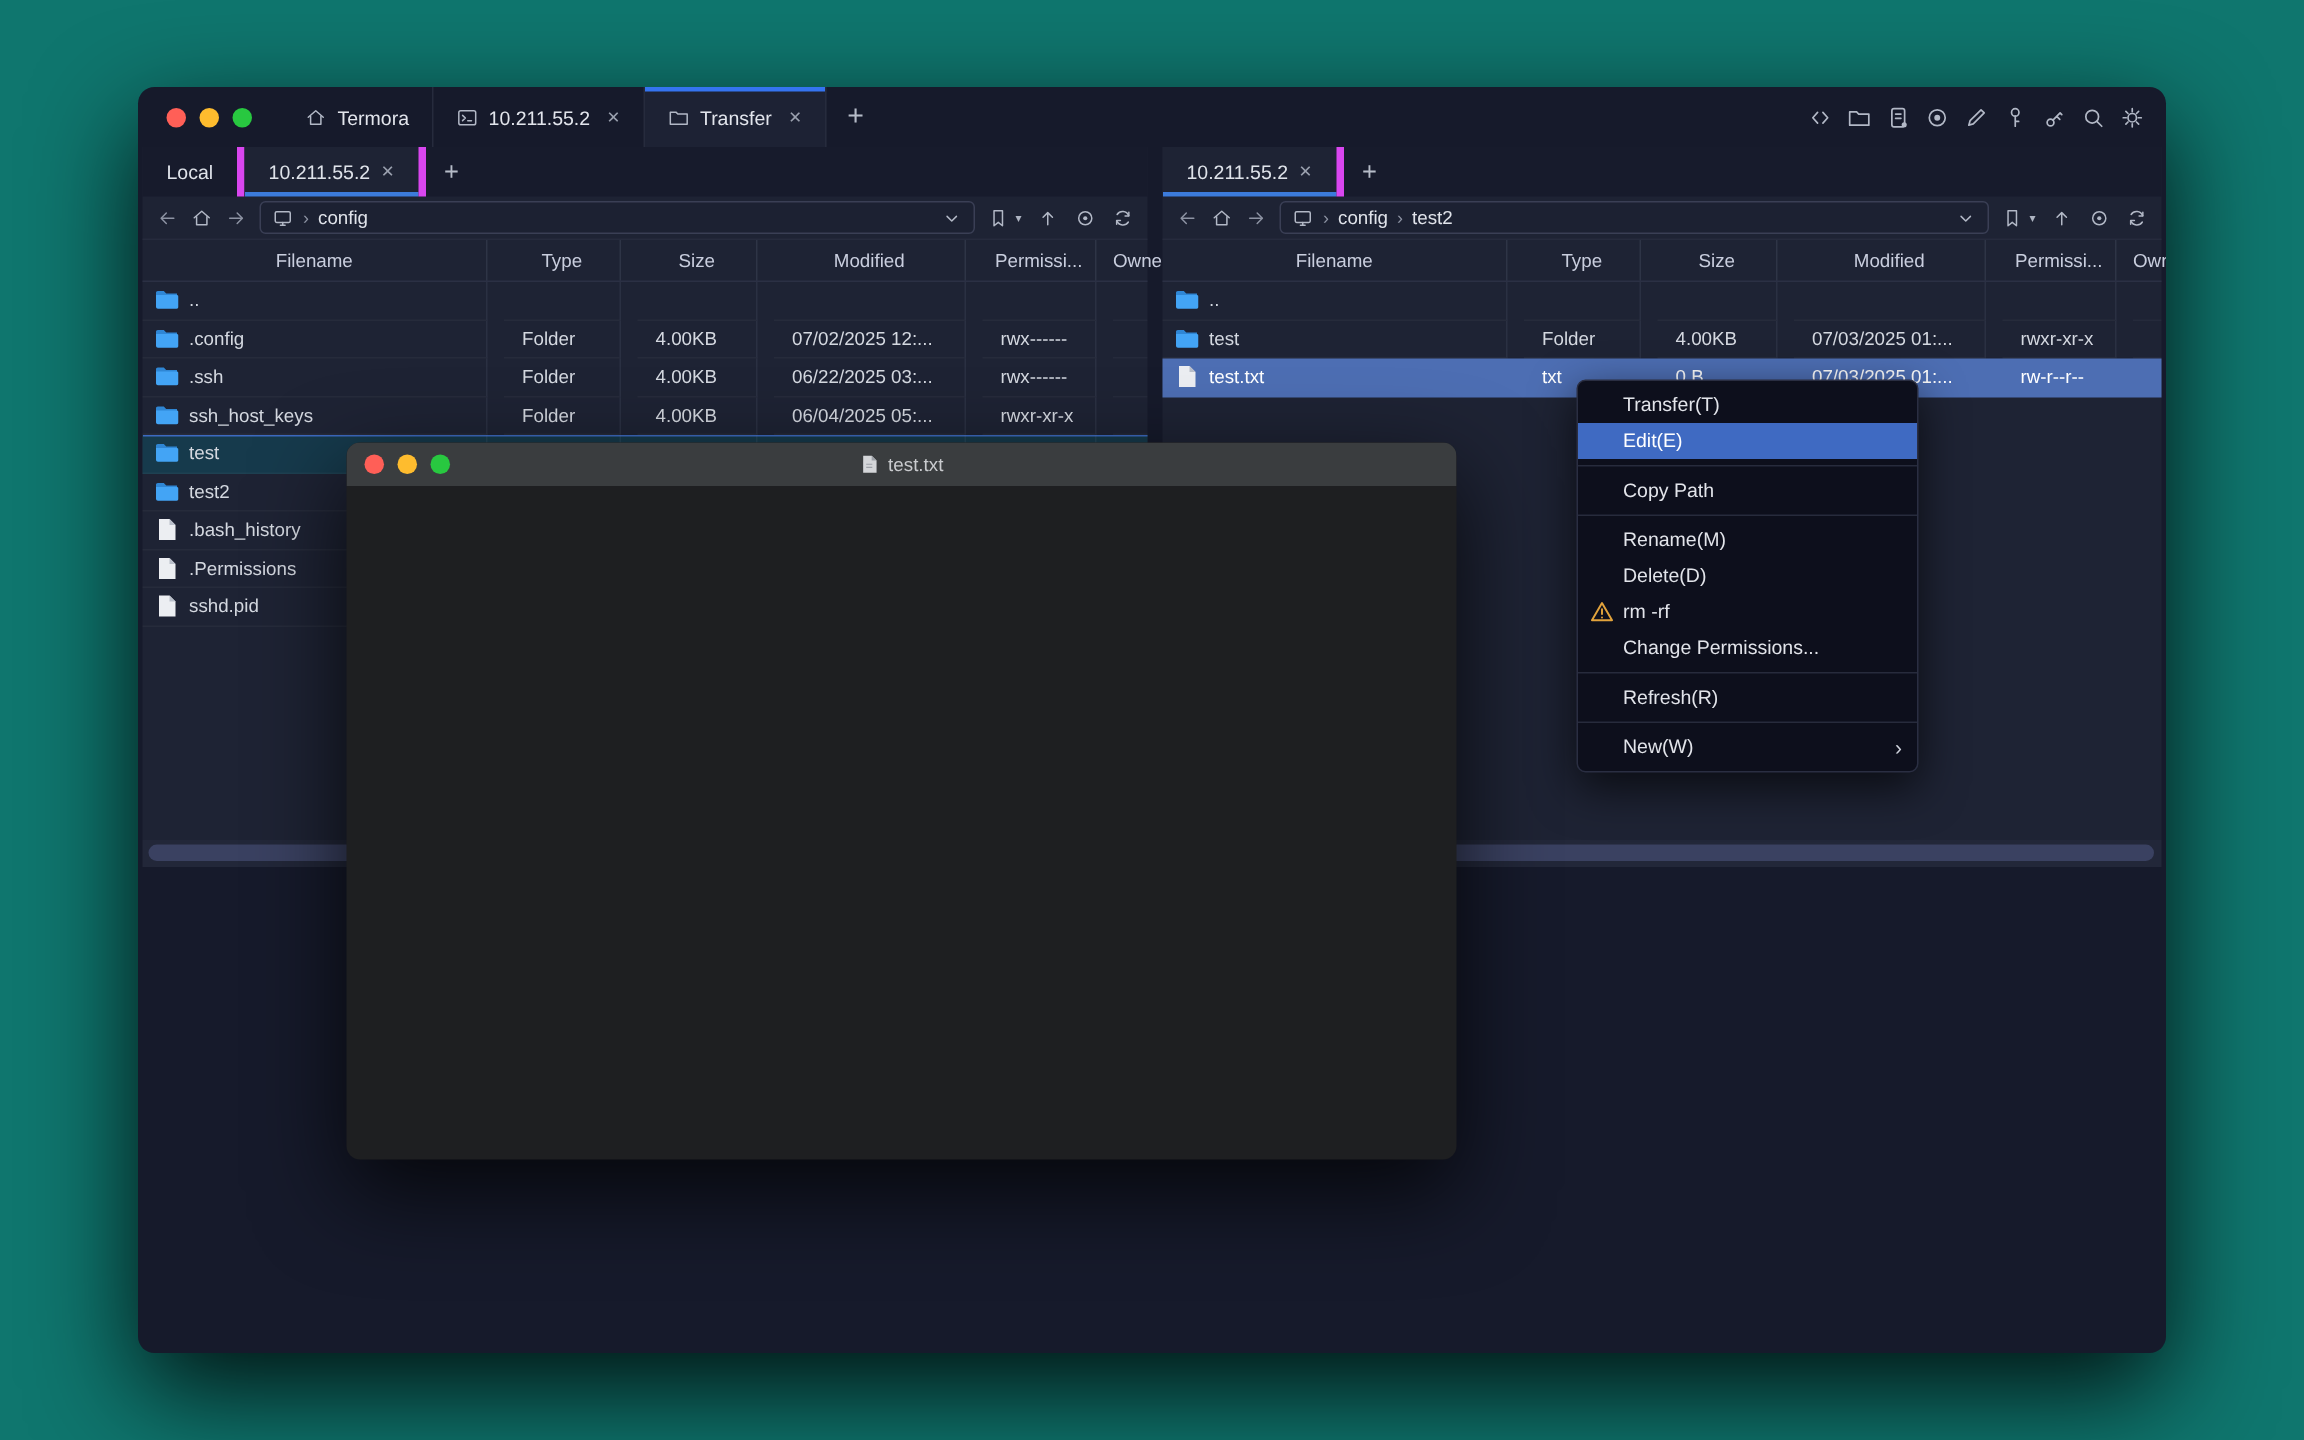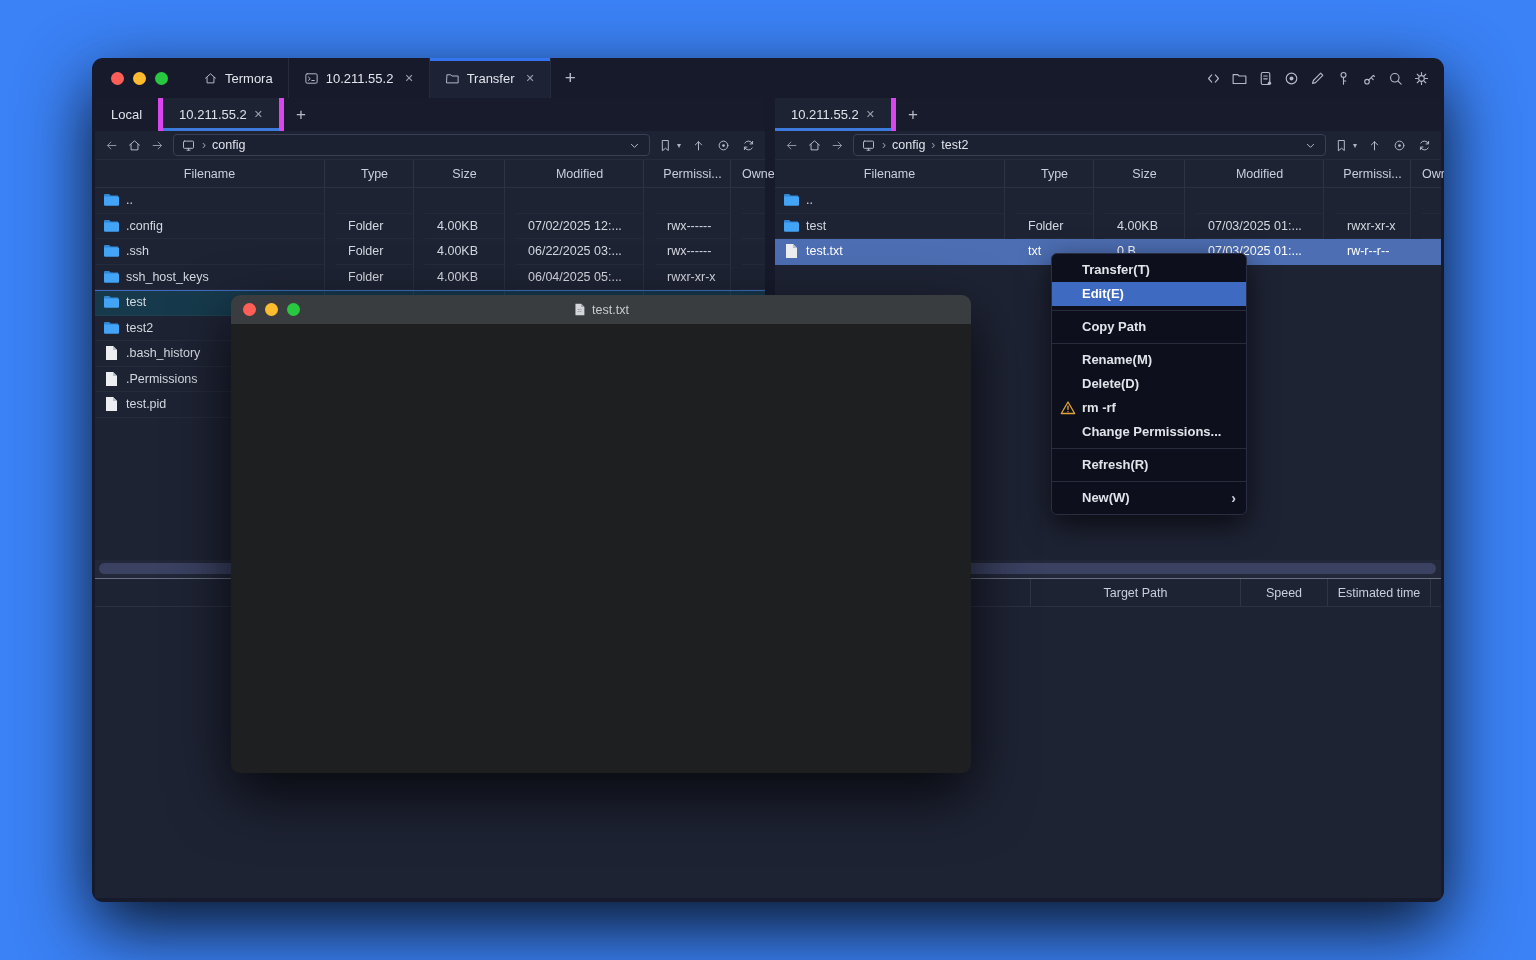--- a/index.html
+++ b/index.html
@@ -1,18 +1,18 @@
 <!DOCTYPE html>
 <html><head>
 <meta charset="utf-8">
 <style>
   * { margin:0; padding:0; box-sizing:border-box; }
   html,body { width:1536px; height:960px; background:#000; overflow:hidden;
               font-family:"Liberation Sans", sans-serif; }
-  .desktop { position:relative; width:1536px; height:960px; background:#3b82f6; }
+  .desktop { position:relative; width:1536px; height:960px; background:#0f766e; }
 
   
   .window { position:absolute; left:92px; top:58px; width:1352px; height:844px;
             background:#161a2b; border-radius:11px; overflow:hidden;
             box-shadow:0 25px 70px rgba(0,0,0,.85); }
 
   
   .titlebar { position:absolute; left:0; top:0; right:0; height:40px; display:flex; align-items:stretch; }
   .traffic { display:flex; align-items:center; gap:9px; padding:0 20px 0 19px; }
   .dot { width:13px; height:13px; border-radius:50%; }
@@ -65,23 +65,23 @@
 
   
   .hscroll { position:absolute; left:3px; right:3px; top:502px; height:18px; background:#222739; }
   .hthumb { position:absolute; left:4px; right:5px; top:3px; height:11px; border-radius:6px; background:#3a4161; }
   .transfers { position:absolute; left:3px; right:3px; top:520px; bottom:4px; background:#1e2334; border-top:1px solid #6a7080; }
   .thead { display:grid; grid-template-columns:935px 210px 87px 103px 1fr; height:28px; border-bottom:1px solid #2b3044; }
   .thead > div { display:flex; align-items:center; justify-content:center; font-size:12.5px; color:#c9cede; }
   .thead > div + div { border-left:1px solid rgba(130,140,170,.18); }
 
   
-  .menu { position:absolute; left:1051px; top:253px; width:196px; z-index:50; background:#0d0f1c;
+  .menu { position:absolute; left:1051px; top:253px; width:228px; z-index:50; background:#0d0f1c;
           border:1px solid #2a2e42; border-radius:6px; padding:4px 0; font-size:13px; color:#e2e4ea;
-          box-shadow:0 10px 30px rgba(0,0,0,.65);font-weight:bold; }
+          box-shadow:0 10px 30px rgba(0,0,0,.65); }
   .mi { height:24px; line-height:24px; padding-left:30px; position:relative; white-space:nowrap; }
   .mi.sel { background:#3f6ac2; color:#fff; }
   .mi .w { position:absolute; left:8px; top:4px; }
   .mi .sub { position:absolute; right:10px; top:0; color:#cfd3dc; font-size:14px; }
   .msep { height:1px; background:#272b3c; margin:4px 0; }
 
   
   .editor { position:absolute; left:231px; top:295px; width:740px; height:478px; z-index:60;
             border-radius:9px; overflow:hidden; background:#1e1f21; box-shadow:0 22px 60px rgba(0,0,0,.75); }
   .etitle { height:29px; background:#3a3d3f; display:flex; align-items:center; position:relative; }
@@ -349,21 +349,21 @@
         <div></div>
         <div></div>
         <div></div>
       </div>
       <div class="frow">
         <div class="fname">
             <svg class="gicon" viewBox="0 0 16 16">
               <path fill="#eceef2" d="M3 1h7l4 4v10H3z"></path>
               <path fill="#b9bfca" d="M10 1l4 4h-4z"></path>
             </svg>
-            <span>test.pid</span>
+            <span>sshd.pid</span>
           </div>
         <div></div>
         <div></div>
         <div></div>
         <div></div>
         <div></div>
       </div>
     </div>
 
     <div class="panel right">
@@ -470,29 +470,20 @@
         <div>txt</div>
         <div>0 B</div>
         <div>07/03/2025 01:...</div>
         <div>rw-r--r--</div>
         <div></div>
       </div>
     </div>
 
     <div class="hscroll">
       <div class="hthumb"></div>
-    </div>
-    <div class="transfers">
-      <div class="thead">
-        <div></div>
-        <div>Target Path</div>
-        <div>Speed</div>
-        <div>Estimated time</div>
-        <div></div>
-      </div>
     </div>
   </div>
 
   <div class="menu">
     <div class="mi">Transfer(T)</div>
     <div class="mi sel">Edit(E)</div>
     <div class="msep"></div>
     <div class="mi">Copy Path</div>
     <div class="msep"></div>
     <div class="mi">Rename(M)</div>

